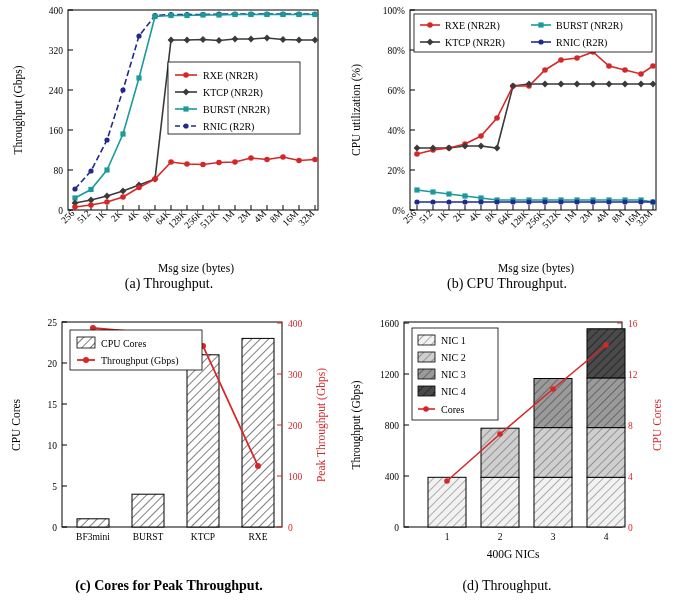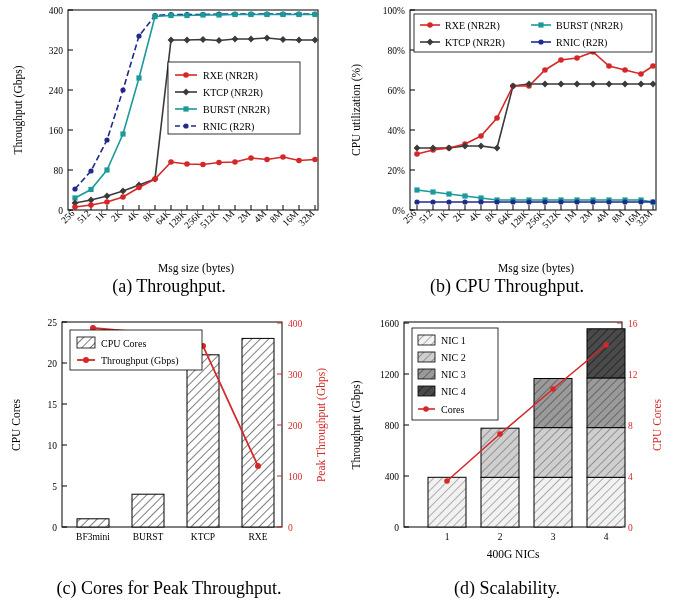--- a/index.html
+++ b/index.html
@@ -18,21 +18,21 @@
   .figure-grid {
     position: absolute;
     left: 0; top: 0;
     width: 676px; height: 611px;
   }
   .panel {
     position: absolute;
   }
   .panel-caption {
     text-align: center;
-    font-size: 18px;
+    font-size: 14px;
     font-family: "Liberation Serif", serif;
     color: #000;
   }
   .plot-wrap {
     position: relative;
   }
   svg { display: block; }
   .axis-label {
     font-size: 11.5px;
     font-family: "Liberation Serif", serif;
@@ -468,21 +468,21 @@
           <text class="legend-text" x="101" y="37" fill="#000">CPU Cores</text>
           <line x1="77" y1="50" x2="95" y2="50" stroke="#d62728" stroke-width="1.8"></line>
           <circle cx="86" cy="50" r="3" fill="#d62728"></circle>
           <text class="legend-text" x="101" y="53.5" fill="#000">Throughput (Gbps)</text>
         </g>
 
         <text class="axis-label" x="20" y="115" text-anchor="middle" fill="#000" transform="rotate(-90 20 115)">CPU Cores</text>
         <text class="axis-label" x="325" y="115" text-anchor="middle" fill="#d62728" transform="rotate(-90 325 115)">Peak Throughput (Gbps)</text>
       </svg>
     </div>
-    <div class="panel-caption" style="margin-top:-2px;">(c) Cores for Peak Throughput.</div>
+    <div class="panel-caption" style="margin-top:-2px;font-weight:bold;">(c) Cores for Peak Throughput.</div>
   </div>
 
   <div class="panel" style="left:338px; top:310px; width:338px; height:301px;">
     <div class="plot-wrap">
       <svg width="338" height="270" viewBox="0 0 338 270">
         <defs>
           <pattern id="hatchD1" patternUnits="userSpaceOnUse" width="6" height="6" patternTransform="rotate(45)">
             <rect width="6" height="6" fill="#f2f2f2"></rect>
             <line x1="0" y1="0" x2="0" y2="6" stroke="#555" stroke-width="0.9"></line>
           </pattern>
@@ -579,16 +579,16 @@
           <line x1="80" y1="99" x2="97" y2="99" stroke="#d62728" stroke-width="1.6"></line>
           <circle cx="88" cy="99" r="2.8" fill="#d62728"></circle>
           <text class="legend-text" x="103" y="102.5" fill="#000">Cores</text>
         </g>
 
         <text class="axis-label" x="175" y="248" text-anchor="middle" fill="#000">400G NICs</text>
         <text class="axis-label" x="22" y="115" text-anchor="middle" fill="#000" transform="rotate(-90 22 115)">Throughput (Gbps)</text>
         <text class="axis-label" x="323" y="115" text-anchor="middle" fill="#d62728" transform="rotate(-90 323 115)">CPU Cores</text>
       </svg>
     </div>
-    <div class="panel-caption" style="margin-top:-2px;">(d) Scalability.</div>
+    <div class="panel-caption" style="margin-top:-2px;">(d) Throughput.</div>
   </div>
 
 </div>
 
 </body></html>

